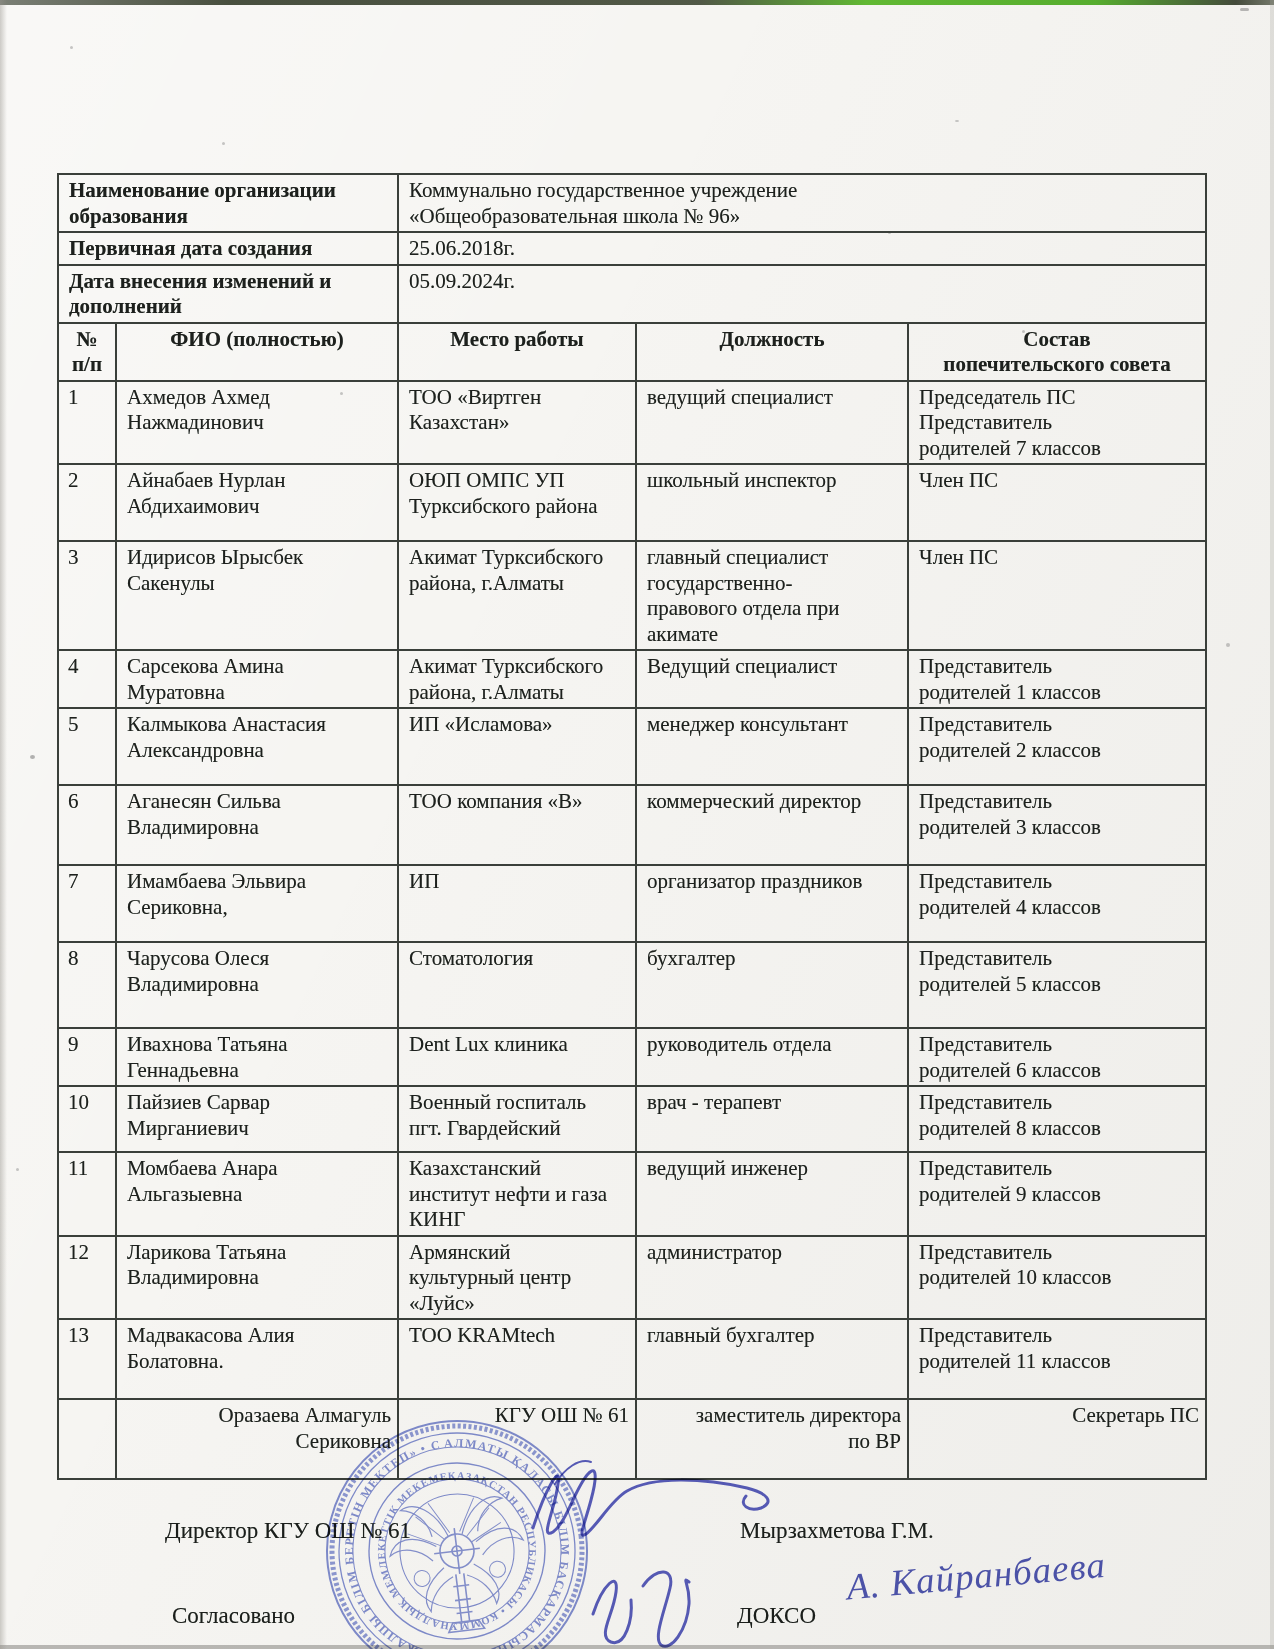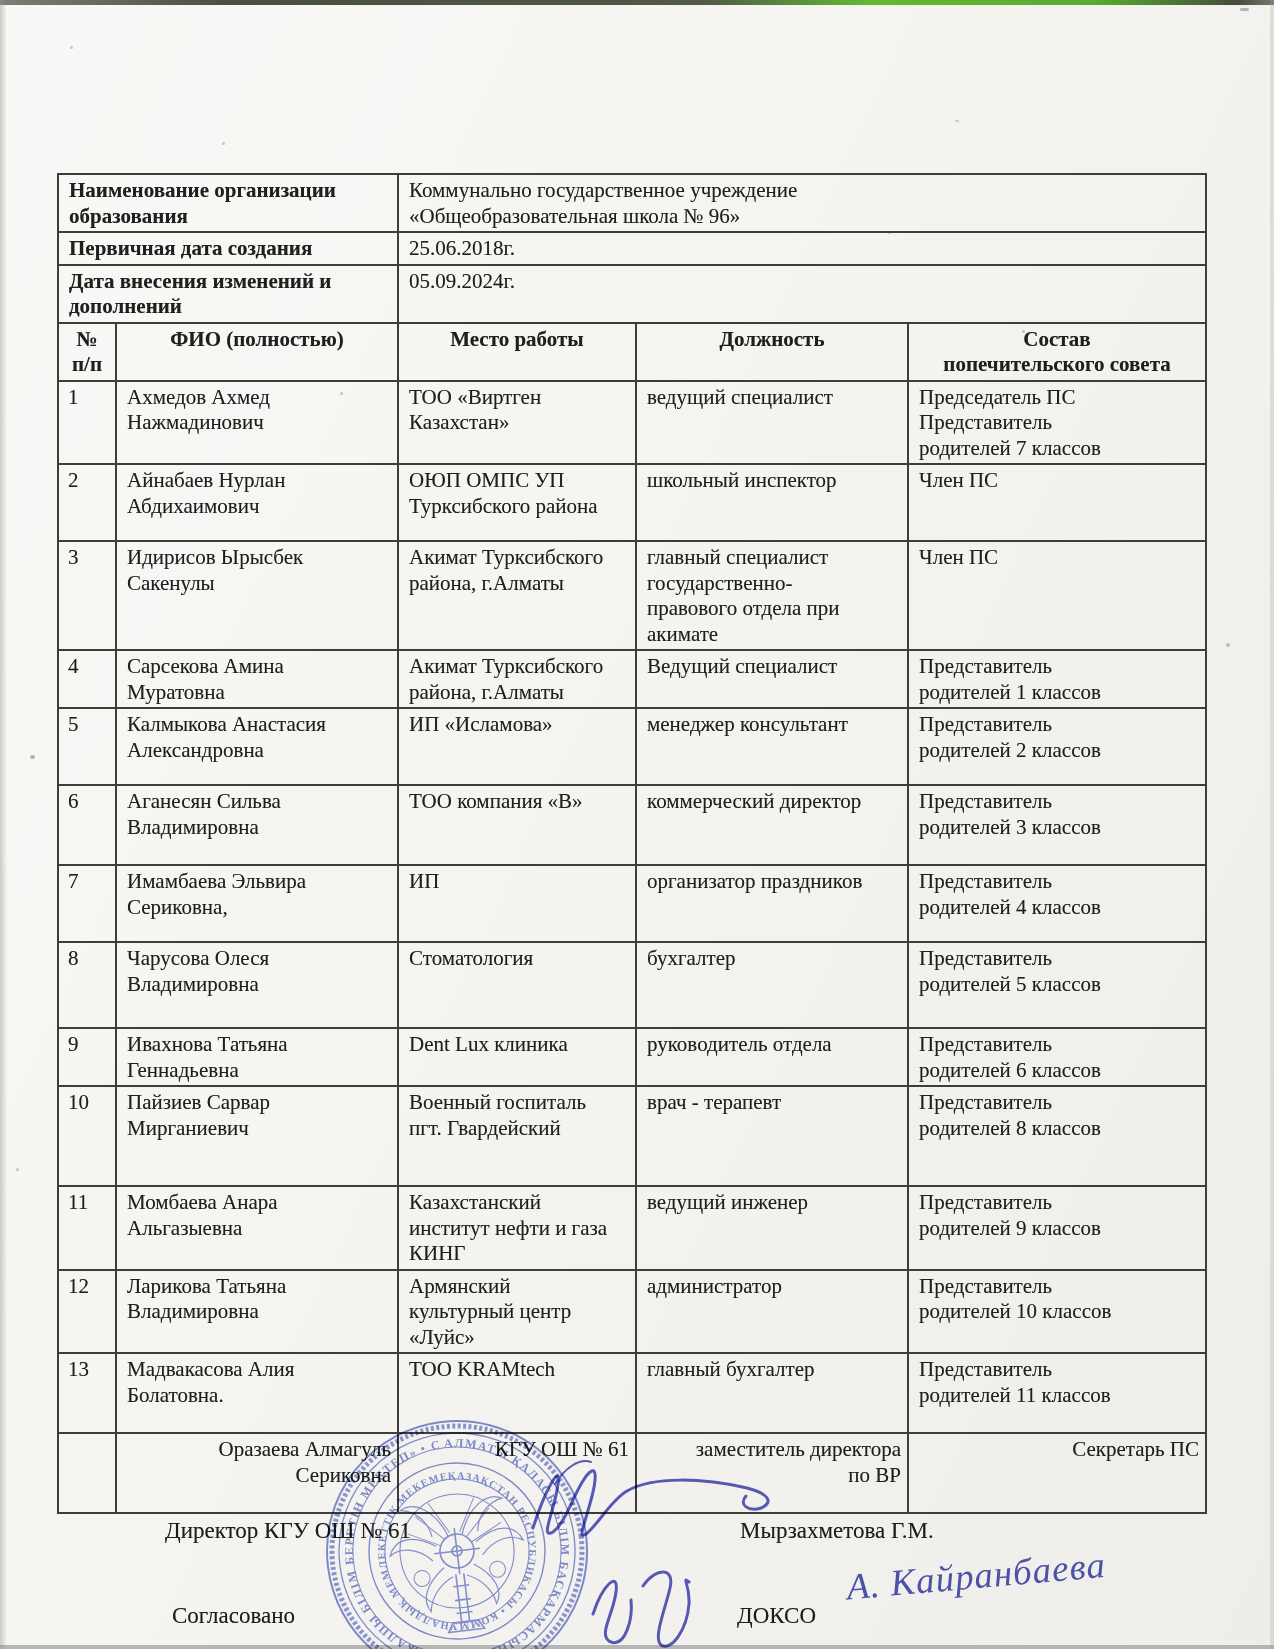--- a/index.html
+++ b/index.html
@@ -200,21 +200,21 @@
           </tr>
           <tr style="height: 54px;">
             <td class="c-num">9</td>
             <td>Ивахнова Татьяна
 Геннадьевна</td>
             <td>Dent Lux клиника</td>
             <td>руководитель отдела</td>
             <td>Представитель
 родителей 6 классов</td>
           </tr>
-          <tr style="height: 100px;">
+          <tr style="height: 66px;">
             <td class="c-num">10</td>
             <td>Пайзиев Сарвар
 Мирганиевич</td>
             <td>Военный госпиталь
 пгт. Гвардейский</td>
             <td>врач - терапевт</td>
             <td>Представитель
 родителей 8 классов</td>
           </tr>
           <tr style="height: 78px;">

